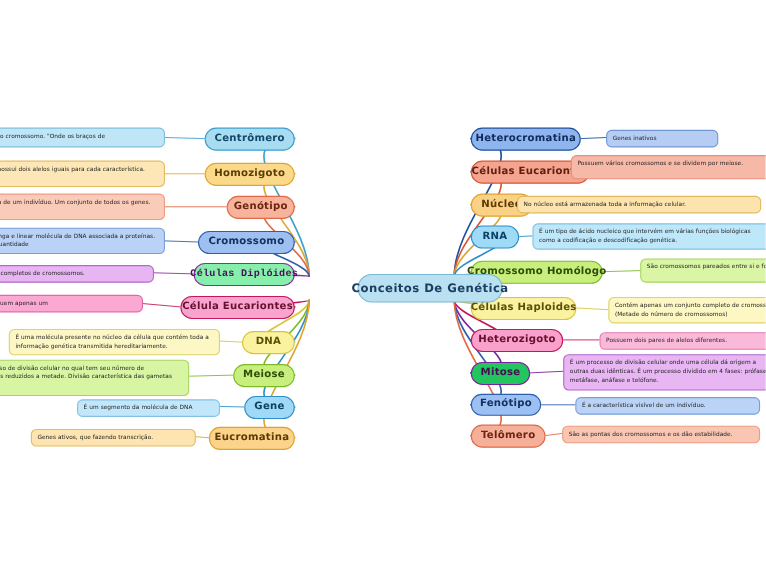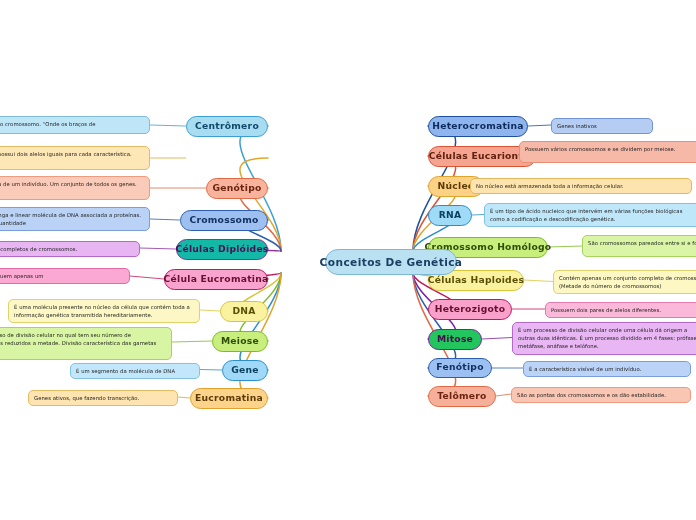--- a/index.html
+++ b/index.html
@@ -117,36 +117,37 @@
       <path d="M 482 339 L 512 337.5" stroke="#7b1fa2" stroke-width="0.8" fill="none"></path>
       <path d="M 428 339 C 498 339, 413 302.7, 413 273" stroke="#7b1fa2" stroke-width="1.5" fill="none" stroke-linecap="round"></path>
       <path d="M 492 368 L 523 368" stroke="#2d5fae" stroke-width="0.8" fill="none"></path>
       <path d="M 428 368 C 498 368, 413 315.75, 413 273" stroke="#2d5fae" stroke-width="1.5" fill="none" stroke-linecap="round"></path>
       <path d="M 496 396 L 511 394" stroke="#e06a45" stroke-width="0.8" fill="none"></path>
       <path d="M 428 396 C 498 396, 413 328.35, 413 273" stroke="#e06a45" stroke-width="1.5" fill="none" stroke-linecap="round"></path>
     </svg>
 <div class="center-node" style="left: 281px; top: 249px; width: 132px; height: 26px; background: rgb(185, 225, 242); border-color: rgb(122, 184, 214); color: rgb(27, 63, 99); margin-left: 44px;">Conceitos De Genética</div>
     <div class="node" style="left: 186px; top: 115.5px; width: 82px; height: 21px; background: rgb(168, 220, 240); border-color: rgb(59, 159, 209); color: rgb(16, 73, 107);">Centrômero</div>
     <div class="desc left" style="left: -72px; top: 116px; width: 222px; min-height: 18px; background: rgb(191, 230, 247); border-color: rgb(127, 190, 221);">Geralmente é o centro do cromossomo. "Onde os braços de</div>
+    <div class="node" style="left: 186px; top: 147.5px; width: 82px; height: 21px; background: rgb(251, 217, 138); border-color: rgb(224, 167, 46); color: rgb(92, 61, 5);">Homozigoto</div>
     <div class="desc left" style="left: -72px; top: 146px; width: 222px; min-height: 24px; background: rgb(253, 231, 182); border-color: rgb(227, 188, 99);">Quando o cromossomo possui dois alelos iguais para cada característica.</div>
     <div class="node" style="left: 206px; top: 177.5px; width: 62px; height: 21px; background: rgb(247, 179, 156); border-color: rgb(224, 106, 69); color: rgb(107, 36, 16);">Genótipo</div>
     <div class="desc left" style="left: -72px; top: 176px; width: 222px; min-height: 24px; background: rgb(251, 203, 185); border-color: rgb(239, 155, 128);">É a composição genética de um indivíduo. Um conjunto de todos os genes.</div>
     <div class="node" style="left: 180px; top: 209.5px; width: 88px; height: 21px; background: rgb(157, 192, 240); border-color: rgb(45, 95, 174); color: rgb(19, 49, 99);">Cromossomo</div>
     <div class="desc left" style="left: -72px; top: 207px; width: 222px; min-height: 24px; background: rgb(185, 210, 245); border-color: rgb(122, 159, 216);">Constituídos por uma longa e linear molécula de DNA associada a proteínas. Cada espécie tem sua  quantidade</div>
-    <div class="node" style="left: 176px; top: 238.5px; width: 92px; height: 21px; background: #14b8a6; border-color: rgb(139, 47, 160); color: rgb(74, 15, 87);">Células Diplóides</div>
+    <div class="node" style="left: 176px; top: 238.5px; width: 92px; height: 21px; background: #86efac; border-color: rgb(139, 47, 160); color: rgb(74, 15, 87); font-family: Liberation Mono, monospace;">Células Diplóides</div>
     <div class="desc left" style="left: -72px; top: 241px; width: 212px; min-height: 14px; background: rgb(231, 182, 242); border-color: rgb(180, 105, 200);">Possuem dois conjuntos completos de cromossomos.</div>
-    <div class="node" style="left: 164px; top: 268.5px; width: 104px; height: 21px; background: rgb(249, 163, 207); border-color: rgb(194, 24, 91); color: rgb(104, 16, 47);">Célula Eucromatina</div>
+    <div class="node" style="left: 164px; top: 268.5px; width: 104px; height: 21px; background: rgb(249, 163, 207); border-color: rgb(194, 24, 91); color: rgb(104, 16, 47);">Célula Eucariontes</div>
     <div class="desc left" style="left: -72px; top: 268px; width: 202px; min-height: 16px; background: rgb(251, 168, 211); border-color: rgb(224, 107, 166);">Forma simples pois possuem apenas um</div>
     <div class="node" style="left: 220px; top: 300.5px; width: 48px; height: 21px; background: rgb(251, 242, 160); border-color: rgb(217, 197, 60); color: rgb(92, 80, 8);">DNA</div>
     <div class="desc left" style="left: 8px; top: 299px; width: 192px; min-height: 22px; background: rgb(252, 247, 196); border-color: rgb(222, 210, 106);">É uma molécula presente no núcleo da célula que contém toda a informação genética transmitida hereditariamente.</div>
     <div class="node" style="left: 212px; top: 330.5px; width: 56px; height: 21px; background: rgb(200, 239, 126); border-color: rgb(124, 187, 39); color: rgb(47, 77, 6);">Meiose</div>
     <div class="desc left" style="left: -40px; top: 327px; width: 212px; min-height: 30px; background: rgb(216, 245, 164); border-color: rgb(166, 213, 94);">É um processo de divisão celular no qual tem seu número de cromossomos reduzidos a metade. Divisão característica das gametas sexuais.</div>
     <div class="node" style="left: 222px; top: 359.5px; width: 46px; height: 21px; background: rgb(159, 217, 247); border-color: rgb(43, 143, 201); color: rgb(13, 64, 95);">Gene</div>
     <div class="desc left" style="left: 70px; top: 363px; width: 130px; min-height: 13px; background: rgb(195, 231, 250); border-color: rgb(132, 194, 226);">É um segmento da molécula de DNA</div>
-    <div class="node" style="left: 190px; top: 387.5px; width: 78px; height: 21px; background: rgb(251, 211, 139); border-color: rgb(223, 162, 44); color: rgb(92, 58, 5);">Eucromatina</div>
+    <div class="node" style="left: 190px; top: 387.5px; width: 78px; height: 21px; background: rgb(251, 211, 139); border-color: rgb(223, 162, 44); color: rgb(92, 58, 5); border-radius: 10px;">Eucromatina</div>
     <div class="desc left" style="left: 28px; top: 390px; width: 150px; min-height: 14px; background: rgb(253, 228, 176); border-color: rgb(227, 187, 98);">Genes ativos, que fazendo transcrição.</div>
     <div class="node" style="left: 428px; top: 115.5px; width: 100px; height: 21px; background: rgb(143, 181, 238); border-color: rgb(31, 79, 156); color: rgb(15, 42, 92);">Heterocromatina</div>
     <div class="desc right" style="left: 551px; top: 118px; width: 102px; min-height: 14px; background: rgb(182, 205, 243); border-color: rgb(114, 150, 212);">Genes inativos</div>
     <div class="node" style="left: 428px; top: 145.5px; width: 108px; height: 21px; background: rgb(244, 164, 143); border-color: rgb(216, 84, 52); color: rgb(95, 32, 16);">Células Eucariontes</div>
     <div class="desc right" style="left: 519px; top: 141px; width: 215px; min-height: 22px; background: rgb(246, 185, 168); border-color: rgb(233, 143, 116);">Possuem vários cromossomos e se dividem por meiose.</div>
     <div class="node" style="left: 428px; top: 175.5px; width: 56px; height: 21px; background: rgb(251, 209, 133); border-color: rgb(223, 164, 44); color: rgb(91, 57, 5);">Núcleo</div>
     <div class="desc right" style="left: 470px; top: 178px; width: 222px; min-height: 15px; background: rgb(253, 227, 173); border-color: rgb(227, 185, 93);">No núcleo está armazenada toda a informação celular.</div>
     <div class="node" style="left: 428px; top: 204.5px; width: 44px; height: 21px; background: rgb(159, 218, 247); border-color: rgb(43, 142, 201); color: rgb(13, 64, 95);">RNA</div>
     <div class="desc right" style="left: 484px; top: 203px; width: 218px; min-height: 23px; background: rgb(191, 231, 250); border-color: rgb(131, 193, 226);">É um tipo de ácido nucleico que intervém em várias funções biológicas como a codificação e descodificação genética.</div>
     <div class="node" style="left: 428px; top: 236.5px; width: 120px; height: 21px; background: rgb(200, 239, 126); border-color: rgb(124, 187, 39); color: rgb(47, 77, 6);">Cromossomo Homólogo</div>

